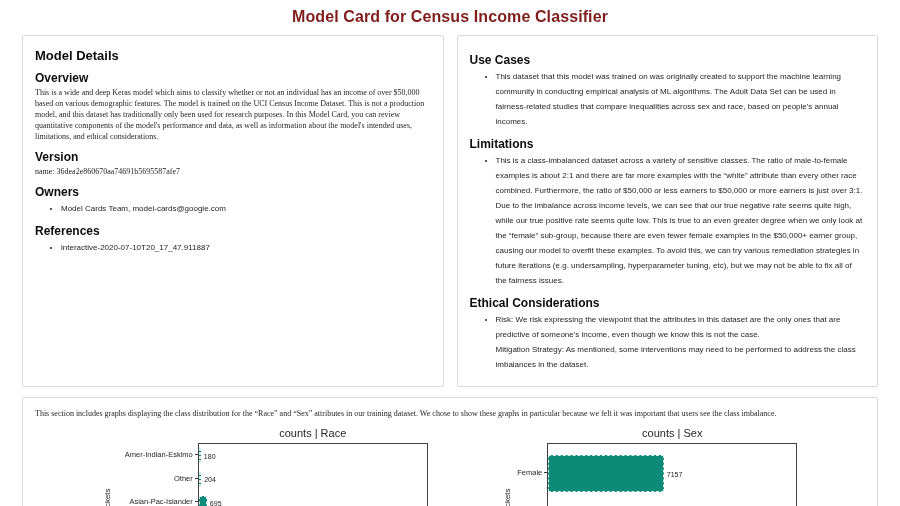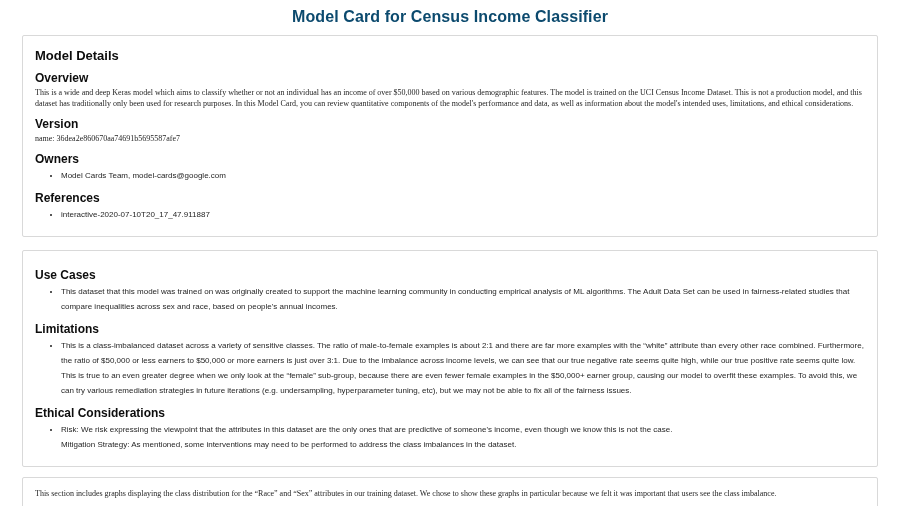--- a/index.html
+++ b/index.html
@@ -3,23 +3,23 @@
 <meta charset="utf-8">
 <style>
   * { box-sizing: border-box; }
   html,body { margin:0; padding:0; }
   body {
     width:900px; height:506px; overflow:hidden; background:#ffffff;
     font-family:"Liberation Sans", sans-serif; color:#1f1f1f;
   }
   .page-title {
     font-size:16px; font-weight:bold; text-align:center;
-    margin:8px 0 9px 0; color:#0c4a6e; letter-spacing:.1px;
+    margin:8px 0 9px 0; color:#7f1d1d; letter-spacing:.1px;
   }
-  .row { display:flex; gap:13px; margin:0 22px; align-items:stretch;flex-direction:column; }
+  .row { display:flex; gap:13px; margin:0 22px; align-items:stretch; }
   .card {
     border:1px solid #d9d9d9; border-radius:2px; background:#fff;
     padding:9px 12px 12px 12px; flex:1; min-width:0;
   }
   .card h2 { font-size:13px; margin:3px 0 2px 0; color:#0d0d0d; }
   .card h3 { font-size:12px; margin:8px 0 2px 0; color:#0d0d0d; }
   .card p { font-size:8px; line-height:11px; margin:1px 0;font-family:Liberation Serif, serif; }
   .card ul { margin:2px 0 2px 0; padding-left:26px; }
   .card li { font-size:8px; line-height:15px; margin:0; white-space:pre-line; }
   .card-wide { margin:10px 22px 0 22px; height:250px; }
@@ -86,22 +86,22 @@
   </section>
 </div>
 
 <section class="card card-wide">
   <p>This section includes graphs displaying the class distribution for the “Race” and “Sex” attributes in our training dataset. We chose to show these graphs in particular because we felt it was important that users see the class imbalance.</p>
   <div class="charts" id="charts">
       <div class="chart" style="grid-template-columns: 13px 82px 230px;">
         <div class="chart-title">counts | Race</div>
         <div class="ylabel">buckets</div>
         <div class="cats">
+          <div class="cat">Amer-Indian-Eskimo</div>
           <div class="cat">Other</div>
-          <div class="cat">Amer-Indian-Eskimo</div>
           <div class="cat">Asian-Pac-Islander</div>
           <div class="cat">Black</div>
           <div class="cat">White</div>
         </div>
         <div class="plot" style="width: 230px; height: 118px;">
           <div class="bar" style="top: 4.484px; height: 14.632px; width: 2.1002px; background: rgb(14, 138, 121);"></div>
           <span class="bar-label" style="top: 11.8px; left: 5.1002px; color: rgb(26, 26, 26);">180</span>
           <div class="bar" style="top: 28.084px; height: 14.632px; width: 2.38023px; background: rgb(14, 138, 121);"></div>
           <span class="bar-label" style="top: 35.4px; left: 5.38023px; color: rgb(26, 26, 26);">204</span>
           <div class="bar" style="top: 51.684px; height: 14.632px; width: 8.1091px; background: rgb(14, 138, 121);"></div>

